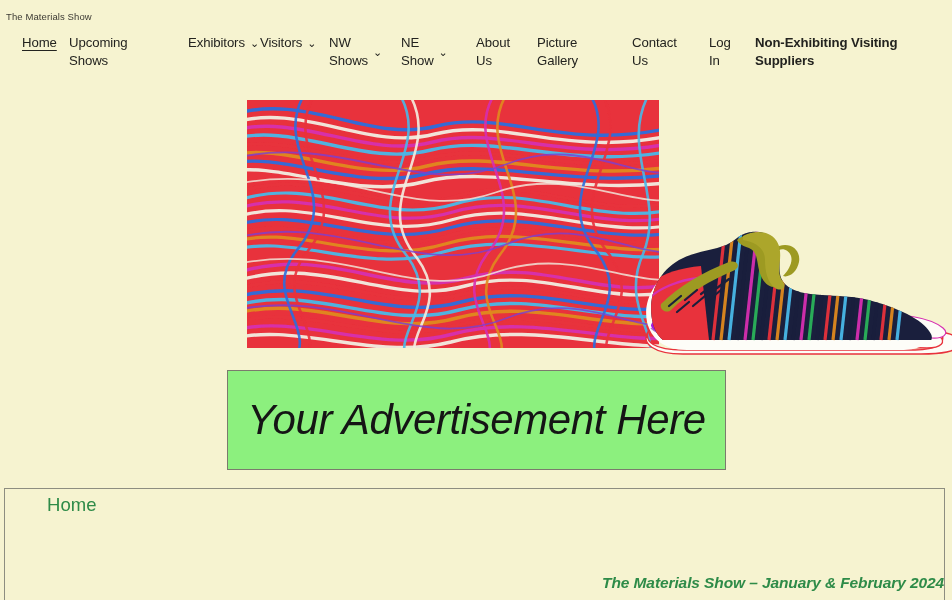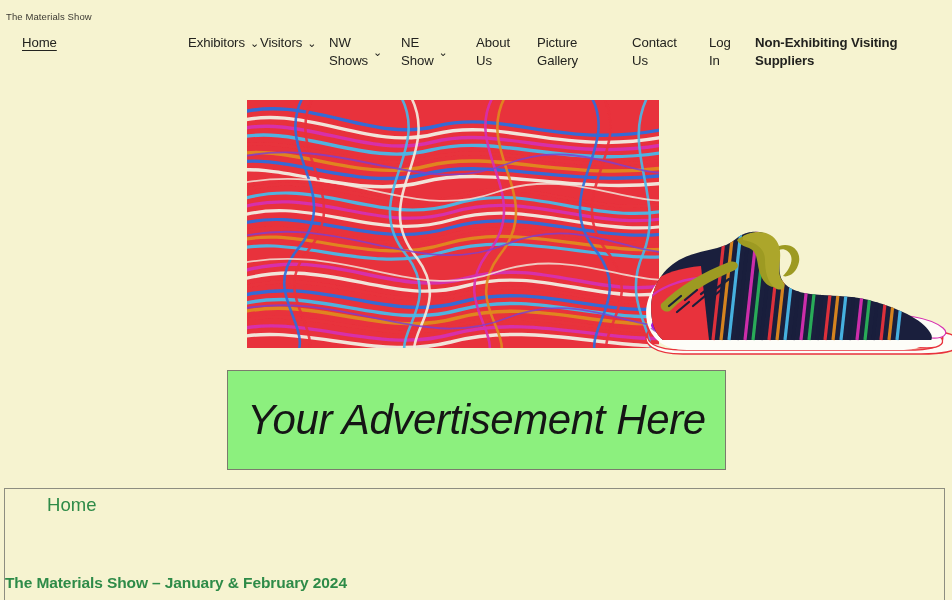--- a/index.html
+++ b/index.html
@@ -114,34 +114,37 @@
     position: absolute;
     left: 42px; top: 5px;
     font-size: 18.5px;
     color: #2e8b48;
     letter-spacing: .1px;
   }
   .panel-heading {
     position: absolute;
     left: 0; top: 85px;
     width: 100%;
-    text-align: left;
+    text-align: right;
     font-size: 15.5px;
     font-weight: bold;
     color: #2e8b48;
     letter-spacing: -0.1px;
+    font-style: italic;
   }
 </style>
 </head>
 <body>
 
 <div class="site-title">The Materials Show</div>
 
 <nav class="navbar" id="navbar">
     <div class="nav-item active" style="left: 22px; width: 40px;"><span class="nav-label">Home</span></div>
+    <div class="nav-item two-line" style="left: 69px; width: 95px;"><span class="nav-label">Upcoming
+Shows</span></div>
     <div class="nav-item" style="left: 188px; width: 72px;"><span class="nav-label">Exhibitors</span><span class="caret">⌄</span></div>
     <div class="nav-item" style="left: 260px; width: 58px;"><span class="nav-label">Visitors</span><span class="caret">⌄</span></div>
     <div class="nav-item two-line" style="left: 329px; width: 62px;"><span class="nav-label">NW
 Shows</span><span class="caret">⌄</span></div>
     <div class="nav-item two-line" style="left: 401px; width: 62px;"><span class="nav-label">NE
 Show</span><span class="caret">⌄</span></div>
     <div class="nav-item two-line" style="left: 476px; width: 50px;"><span class="nav-label">About
 Us</span></div>
     <div class="nav-item two-line" style="left: 537px; width: 62px;"><span class="nav-label">Picture
 Gallery</span></div>

